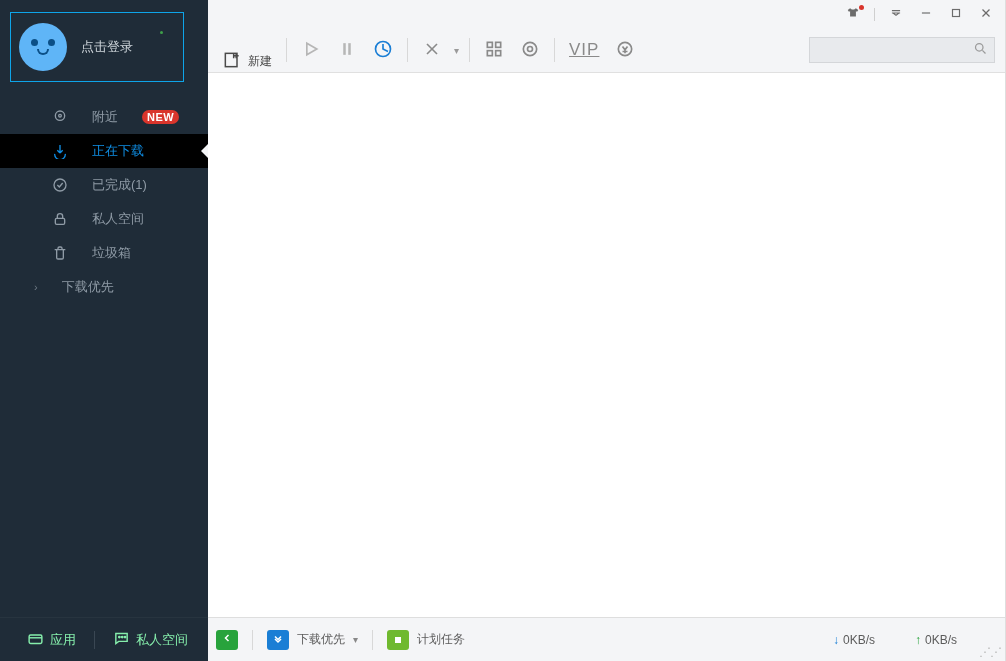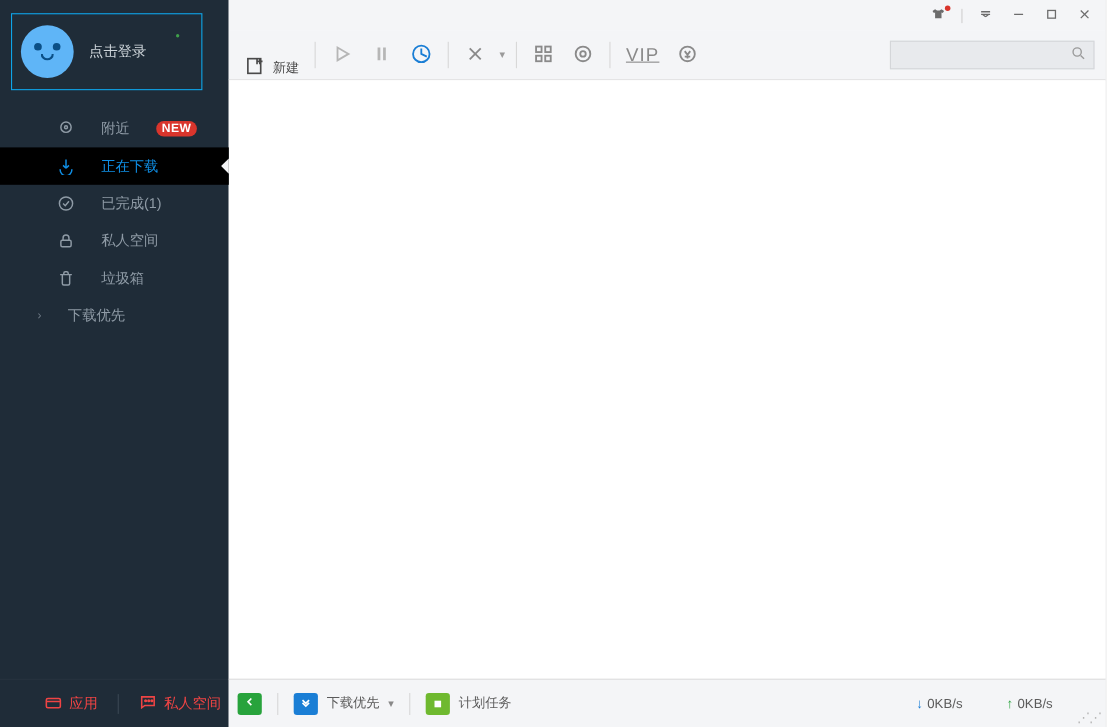--- a/index.html
+++ b/index.html
@@ -18,21 +18,21 @@
 
     .nav { flex:1; }
     .nav-item { height:34px; display:flex; align-items:center; padding-left:52px; gap:24px; color:#8f9ba6; cursor:pointer; position:relative; }
     .nav-item.active { background:#000000; color:#0f8fe6; }
     .nav-item.active::after { content:""; position:absolute; right:0; top:50%; transform:translateY(-50%); border:7px solid transparent; border-right-color:#f4f5f7; }
     .nav-item .icon { width:16px; height:16px; display:flex; align-items:center; justify-content:center; }
     .nav-item .icon svg { width:16px; height:16px; }
     .nav-expand-item { height:34px; display:flex; align-items:center; padding-left:34px; gap:12px; color:#8f9ba6; cursor:pointer; }
     .caret { font-size:11px; color:#6e7a85; }
     .badge-new { background:#d9352c; color:#fff; font-size:11px; font-weight:bold; padding:1px 5px; border-radius:8px; letter-spacing:0.5px;}
-    .sidebar-footer { height:44px; border-top:1px solid rgba(255,255,255,0.04); display:flex; align-items:center; gap:8px; padding-left:40px; color:#ef4444; font-size:13px;}
+    .sidebar-footer { height:44px; border-top:1px solid rgba(255,255,255,0.04); display:flex; align-items:center; gap:8px; padding-left:27px; color:#86efac; font-size:13px;}
     .sidebar-footer .sep { width:1px; height:18px; background:#3a4753; margin:0 10px;}
     .sidebar-footer .sb-btn { display:flex; align-items:center; gap:6px; cursor:pointer; }
     .sf-icon svg { width:17px; height:17px; }
 
     
     .main { flex:1; display:flex; flex-direction:column; background:#fff; border-right:1px solid #dedede;}
     .titlebar { height:28px; background:#f4f5f7; display:flex; align-items:center; justify-content:flex-end; gap:12px; padding-right:10px; color:#6c6c6c;}
     .tb-btn { width:18px; height:18px; display:flex; align-items:center; justify-content:center; cursor:pointer; position:relative;}
     .tb-btn svg { width:14px; height:14px; }
     .tb-sep { width:1px; height:13px; background:#cfcfcf; }

